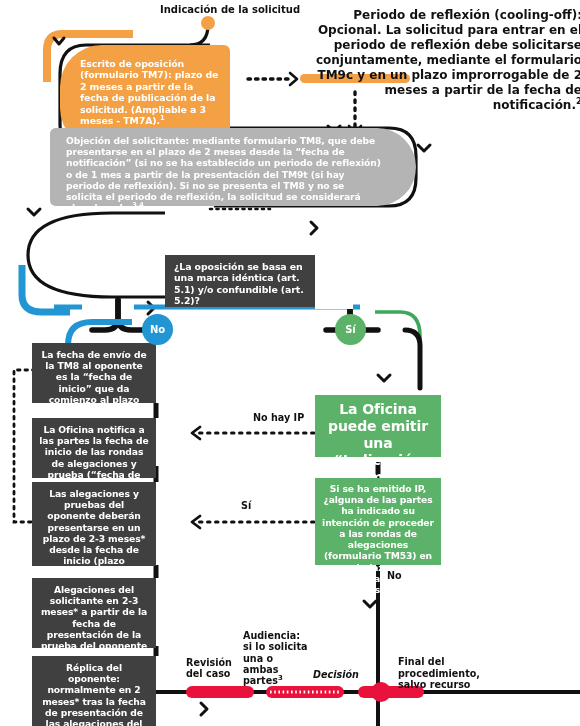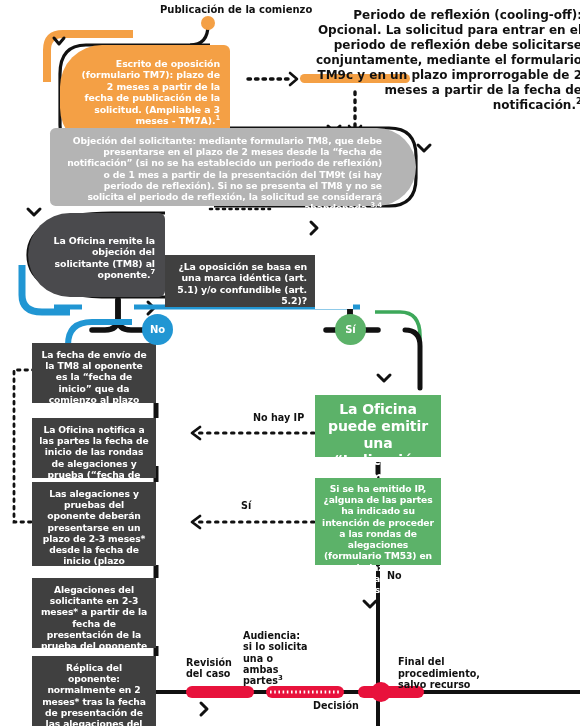--- a/index.html
+++ b/index.html
@@ -3,21 +3,21 @@
 <meta charset="utf-8">
 <style>
   html,body{margin:0;padding:0;background:#ffffff;}
   body{
     width:580px;height:726px;position:relative;overflow:hidden;
     font-family:"DejaVu Sans","Liberation Sans",sans-serif;
   }
   #stage{position:absolute;left:0;top:0;width:580px;height:726px;}
   svg.layer{position:absolute;left:0;top:0;width:580px;height:726px;overflow:visible;}
   .node{position:absolute;box-sizing:border-box;color:#ffffff;font-weight:bold;
-        line-height:1.22;letter-spacing:-0.1px;text-align:right;}
+        line-height:1.22;letter-spacing:-0.1px;}
   .nd-orange{background:#f4a045;}
   .nd-gray{background:#4a4a4d;border-radius:42px 6px 6px 42px;}
   .nd-lgray{background:#b4b4b4;border-radius:6px 42px 42px 6px;}
   .nd-blue{background:#404040;}
   .nd-green{background:#5cb269;}
   .orange-round{border-radius:42px 6px 6px 42px;}
   .lbl{position:absolute;color:#111111;font-weight:bold;line-height:1.18;}
   .badge{position:absolute;border-radius:50%;display:flex;align-items:center;
          justify-content:center;color:#fff;font-weight:bold;}
   .badge-no{background:#2196d3;}
@@ -111,23 +111,20 @@
   </svg>
 
   <div class="node nd-orange orange-round" style="left:60px;top:45px;width:170px;height:105px;padding:13px 10px 8px 20px;font-size:9.4px;">
     <span>Escrito de oposición (formulario TM7): plazo de 2 meses a partir de la fecha de publicación de la solicitud. (Ampliable a 3 meses - TM7A).</span><sup>1</sup>
   </div>
 
   <div class="node nd-lgray" style="left:50px;top:128px;width:366px;height:78px;padding:7px 34px 4px 16px;font-size:9.2px;color:#ffffff;">
     <span>Objeción del solicitante: mediante formulario TM8, que debe presentarse en el plazo de 2 meses desde la “fecha de notificación” (si no se ha establecido un periodo de reflexión) o de 1 mes a partir de la presentación del TM9t (si hay periodo de reflexión). Si no se presenta el TM8 y no se solicita el periodo de reflexión, la solicitud se considerará abandonada.</span><sup>3,4</sup>
   </div>
 
-  <div class="node nd-gray" style="left:28px;top:213px;width:137px;height:84px;padding:22px 10px 8px 12px;font-size:9.4px;">
-    <span>La Oficina remite la objeción del solicitante (TM8) al oponente.</span><sup>7</sup>
-  </div>
 
   <div class="node nd-blue" style="left:165px;top:255px;width:150px;height:52px;padding:6px 8px 0 9px;font-size:9.4px;">
     <span>¿La oposición se basa en una marca idéntica (art. 5.1) y/o confundible (art. 5.2)?</span>
   </div>
   <div class="white-patch" style="left:315px;top:250px;width:38px;height:59px;"></div>
 
   <div class="node nd-blue" style="left:32px;top:343px;width:124px;height:60px;padding:6px 7px 0 7px;font-size:9.2px;text-align:center;">
     <span>La fecha de envío de la TM8 al oponente es la “fecha de inicio” que da comienzo al plazo para presentar pruebas.</span>
   </div>
 
@@ -156,21 +153,21 @@
   </div>
 
   <div class="badge badge-no" style="left:142px;top:314px;width:31px;height:31px;font-size:10px;">
     <span>No</span>
   </div>
   <div class="badge badge-si" style="left:335px;top:314px;width:31px;height:31px;font-size:10px;">
     <span>Sí</span>
   </div>
 
   <div class="lbl" style="left:160px;top:4px;width:190px;font-size:10px;">
-    <span>Publicación de la comienzo</span>
+    <span>Indicación de la solicitud</span>
   </div>
 
   <div class="lbl" style="left:308px;top:8px;width:274px;font-size:12px;line-height:1.25;text-align:right;">
     <span>Periodo de reflexión (cooling-off): Opcional. La solicitud para entrar en el periodo de reflexión debe solicitarse conjuntamente, mediante el formulario TM9c y en un plazo improrrogable de 2 meses a partir de la fecha de notificación.</span><sup>2</sup>
   </div>
 
   <div class="lbl" style="left:219px;top:412px;font-size:9.6px;padding-left:34px;">
     <span>No hay IP</span>
   </div>
 
@@ -183,21 +180,21 @@
   </div>
 
   <div class="lbl" style="left:186px;top:657px;width:62px;font-size:9.6px;line-height:1.18;">
     <span>Revisión del caso</span>
   </div>
 
   <div class="lbl" style="left:243px;top:630px;width:66px;font-size:9.6px;line-height:1.18;">
     <span>Audiencia: si lo solicita una o ambas partes</span><sup>3</sup>
   </div>
 
-  <div class="lbl" style="left:313px;top:700px;font-size:9.6px;">
+  <div class="lbl" style="left:313px;top:669px;font-size:9.6px;font-style:italic;">
     <span>Decisión</span>
   </div>
 
   <div class="lbl" style="left:390px;top:656px;width:110px;font-size:9.6px;line-height:1.22;margin-left:8px;">
     <span>Final del procedimiento, salvo recurso</span>
   </div>
 
   <div class="lbl" style="left:228px;top:705px;font-size:9px;margin-top:20px;">
     <span>02</span>
   </div>

